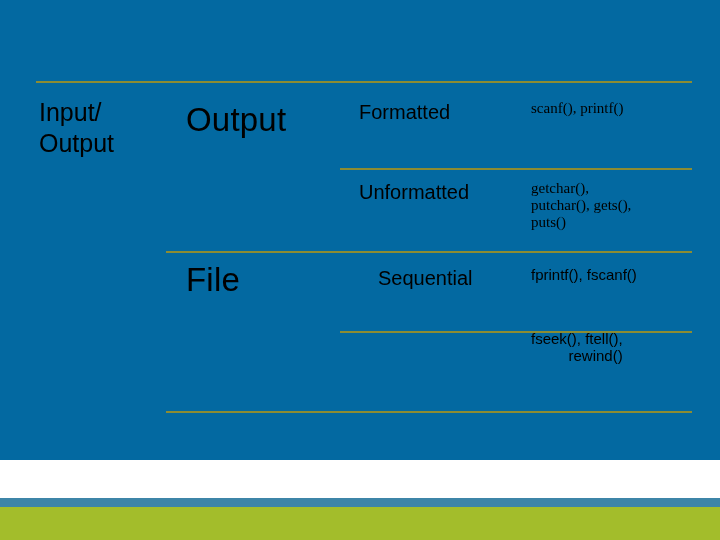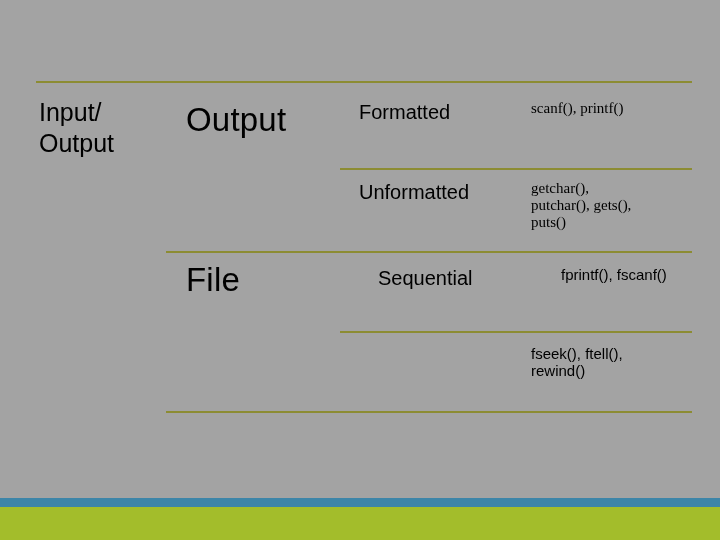--- a/index.html
+++ b/index.html
@@ -9,22 +9,22 @@
   body {
     width: 720px;
     height: 540px;
     background: #ffffff;
     font-family: "Liberation Sans", sans-serif;
     overflow: hidden;
   }
   .slide {
     position: relative;
     width: 720px;
-    height: 540px;
-    background: #a3a3a3;
+    height: 460px;
+    background: #0369a1;
   }
 
   
   .table-area {
     position: absolute;
     left: 0;
     top: 0;
     width: 720px;
     height: 480px;
   }
@@ -82,22 +82,22 @@
     line-height: 17px;
     left: 531px;
     font-family: "Liberation Serif", serif;
   }
   .c4.sans {
     font-family: "Liberation Sans", sans-serif;
     font-size: 15px;
   }
   .c4.f1 { top: 100px; }
   .c4.f2 { top: 180px; }
-  .c4.f3 { top: 266px; margin-left: 30px; }
-  .c4.f4 { top: 345px; }
+  .c4.f3 { top: 266px; }
+  .c4.f4 { top: 330px; text-align: right; }
 
   
   .band-blue {
     position: absolute;
     left: 0;
     top: 498px;
     width: 720px;
     height: 9px;
     background: #3d85a8;
   }

